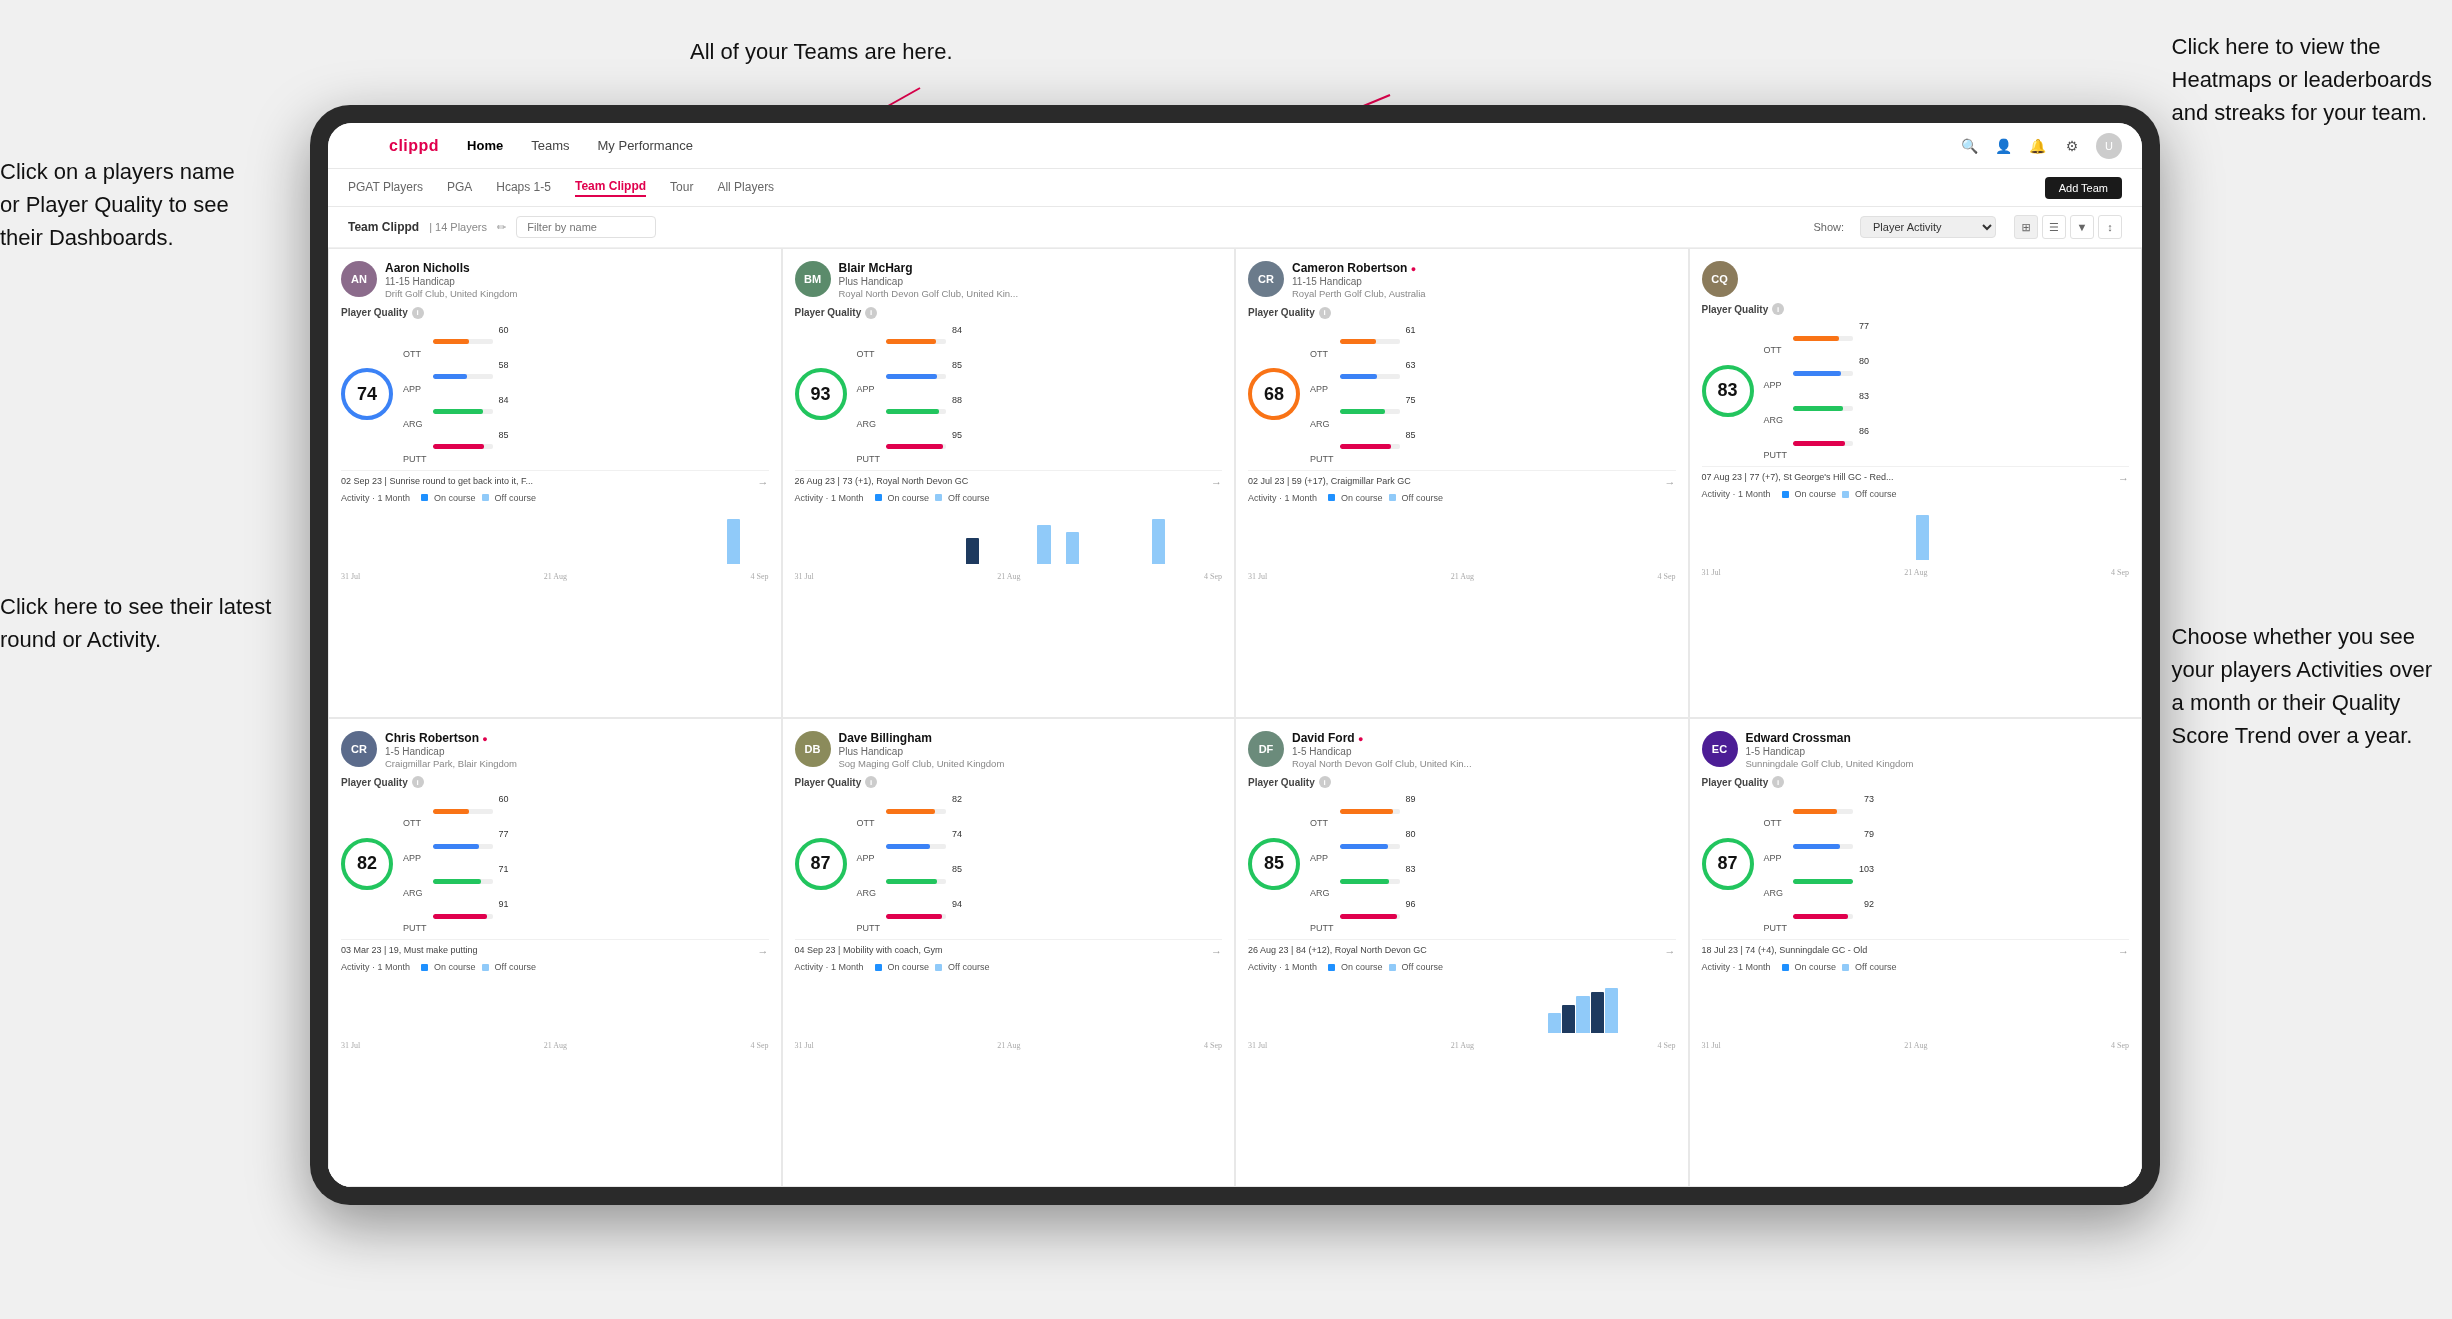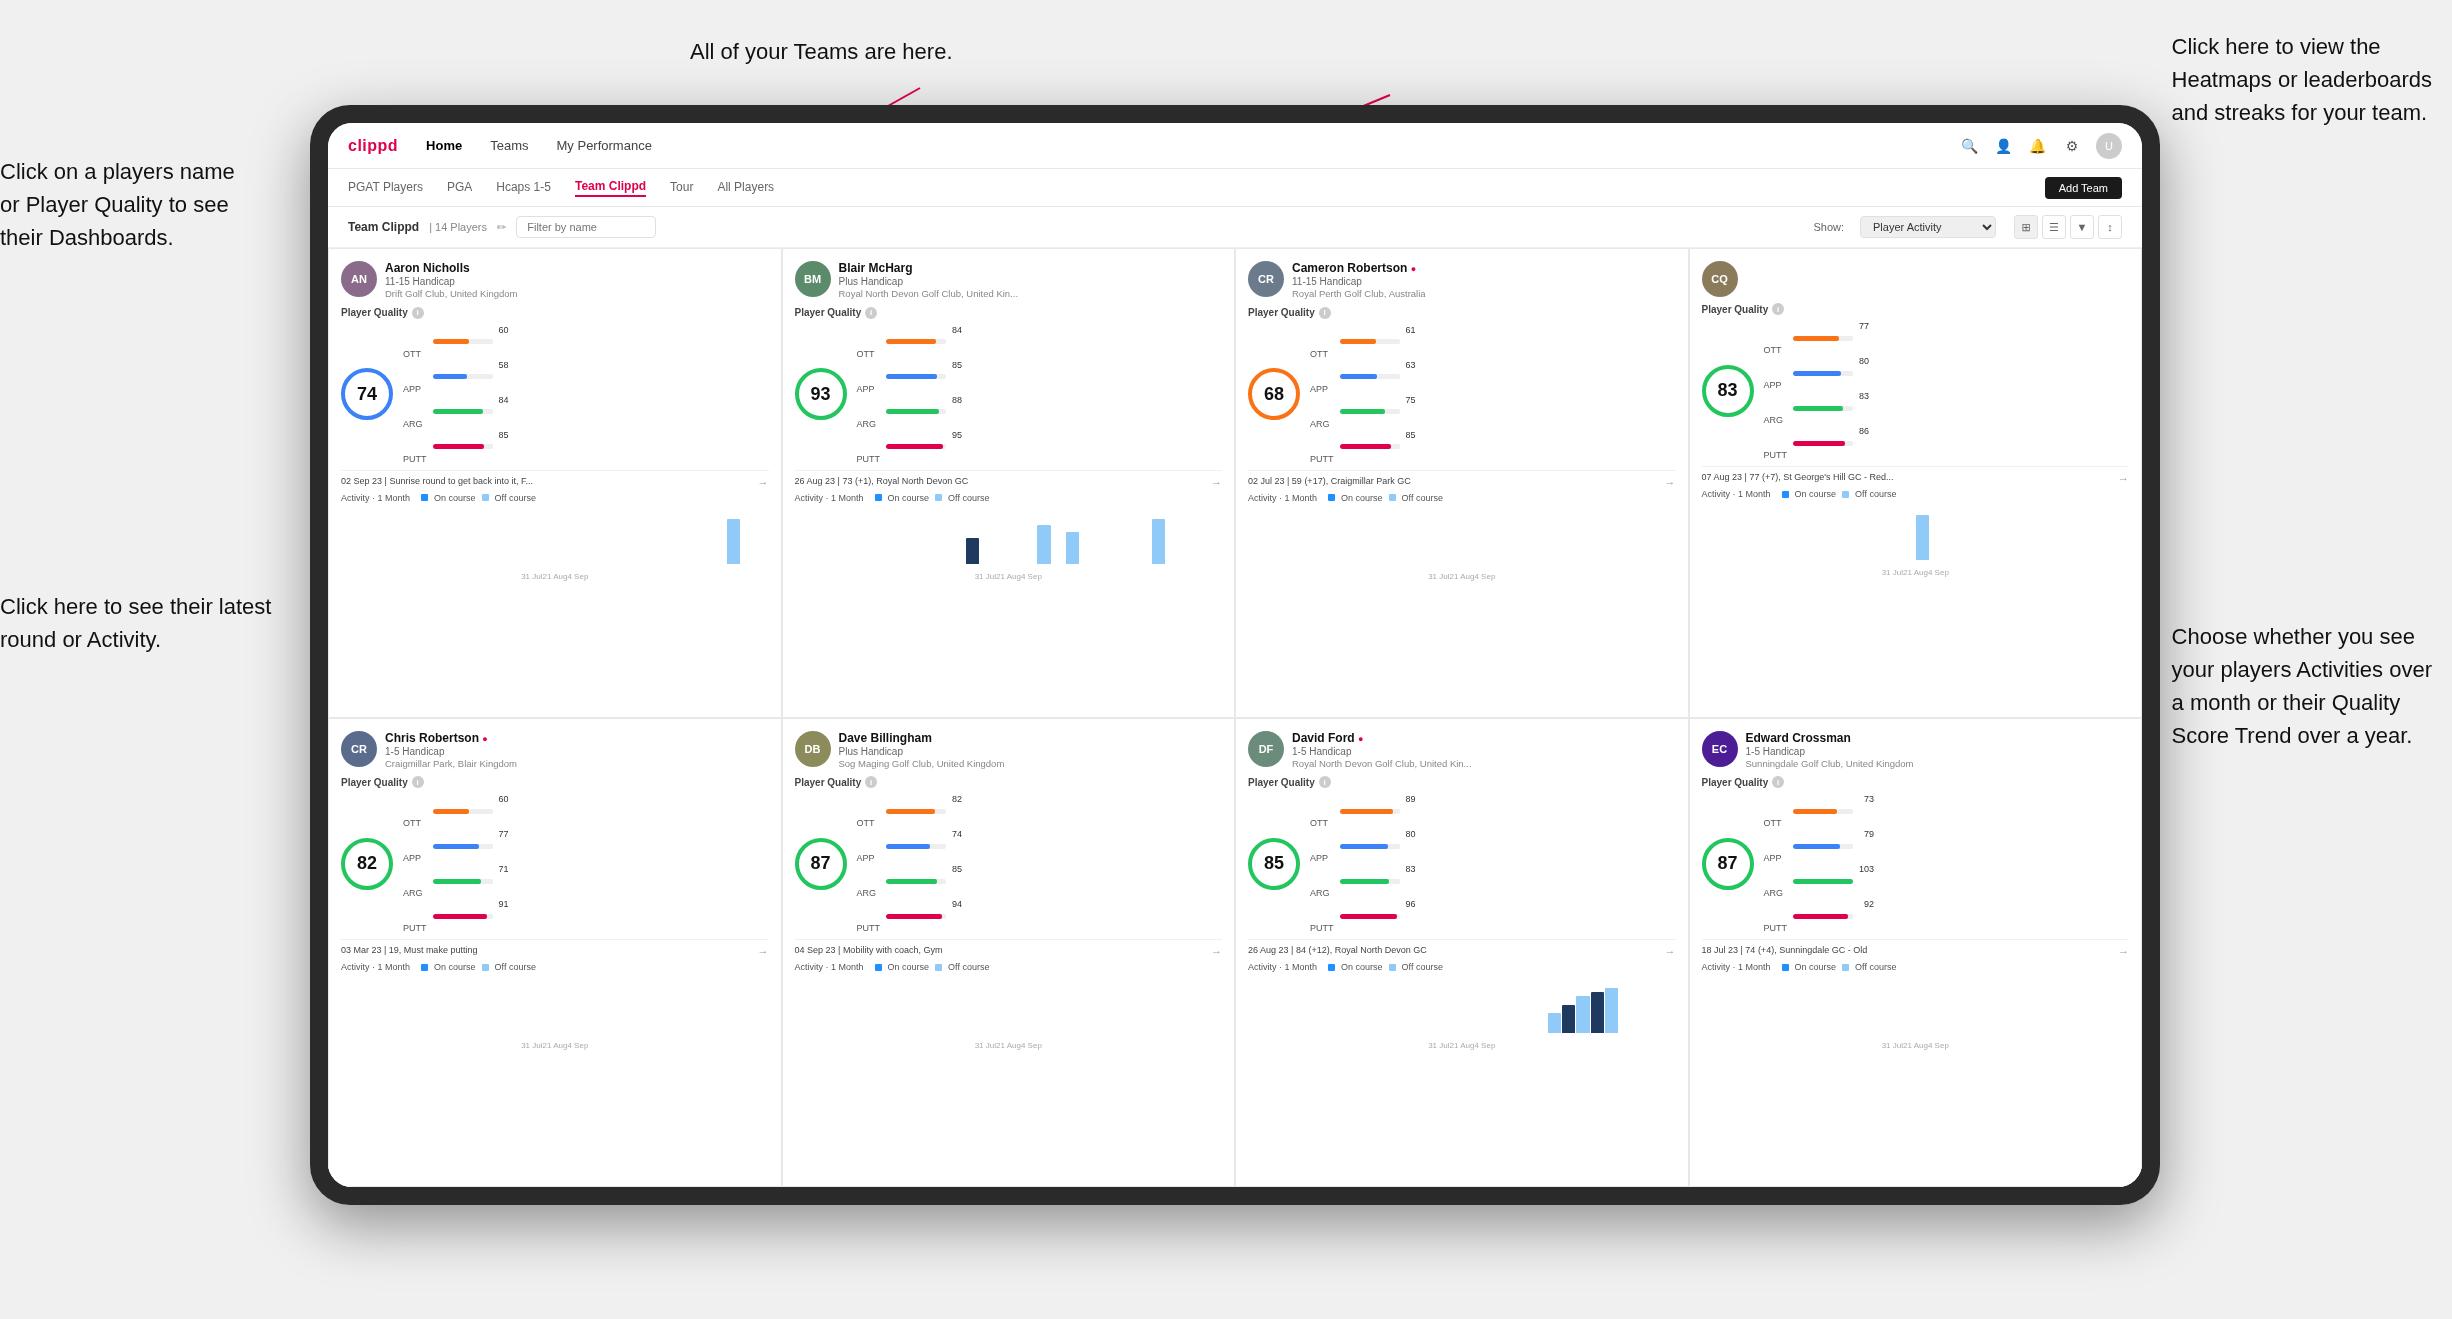--- a/index.html
+++ b/index.html
@@ -42,20 +42,21 @@
       height: 46px;
       display: flex;
       align-items: center;
       gap: 28px;
     }
     .nav-logo {
       color: #e0004d;
       font-weight: 700;
       font-size: 16px;
       letter-spacing: 0.5px;
+      margin-left: 41px;
     }
     .nav-item {
       font-size: 13px;
       color: #444;
       cursor: pointer;
     }
     .nav-item.active { color: #000; font-weight: 600; }
     .nav-icons {
       margin-left: auto;
       display: flex;
@@ -307,24 +308,25 @@
     }
     .chart-bar {
       flex: 1;
       border-radius: 1px 1px 0 0;
       min-width: 3px;
     }
     .chart-bar.on-course { background: #1e3a5f; }
     .chart-bar.off-course { background: #90caf9; }
     .chart-labels {
       display: flex;
-      justify-content: center;
+      justify-content: space-between;
       font-size: 8px;
       color: #aaa;
       margin-top: 2px;
+      font-family: Liberation Serif, serif;
     }
 
     
     .tooltip-box {
       position: absolute;
       background: transparent;
       font-size: 22px;
       color: #111;
       line-height: 1.5;
       max-width: 280px;

